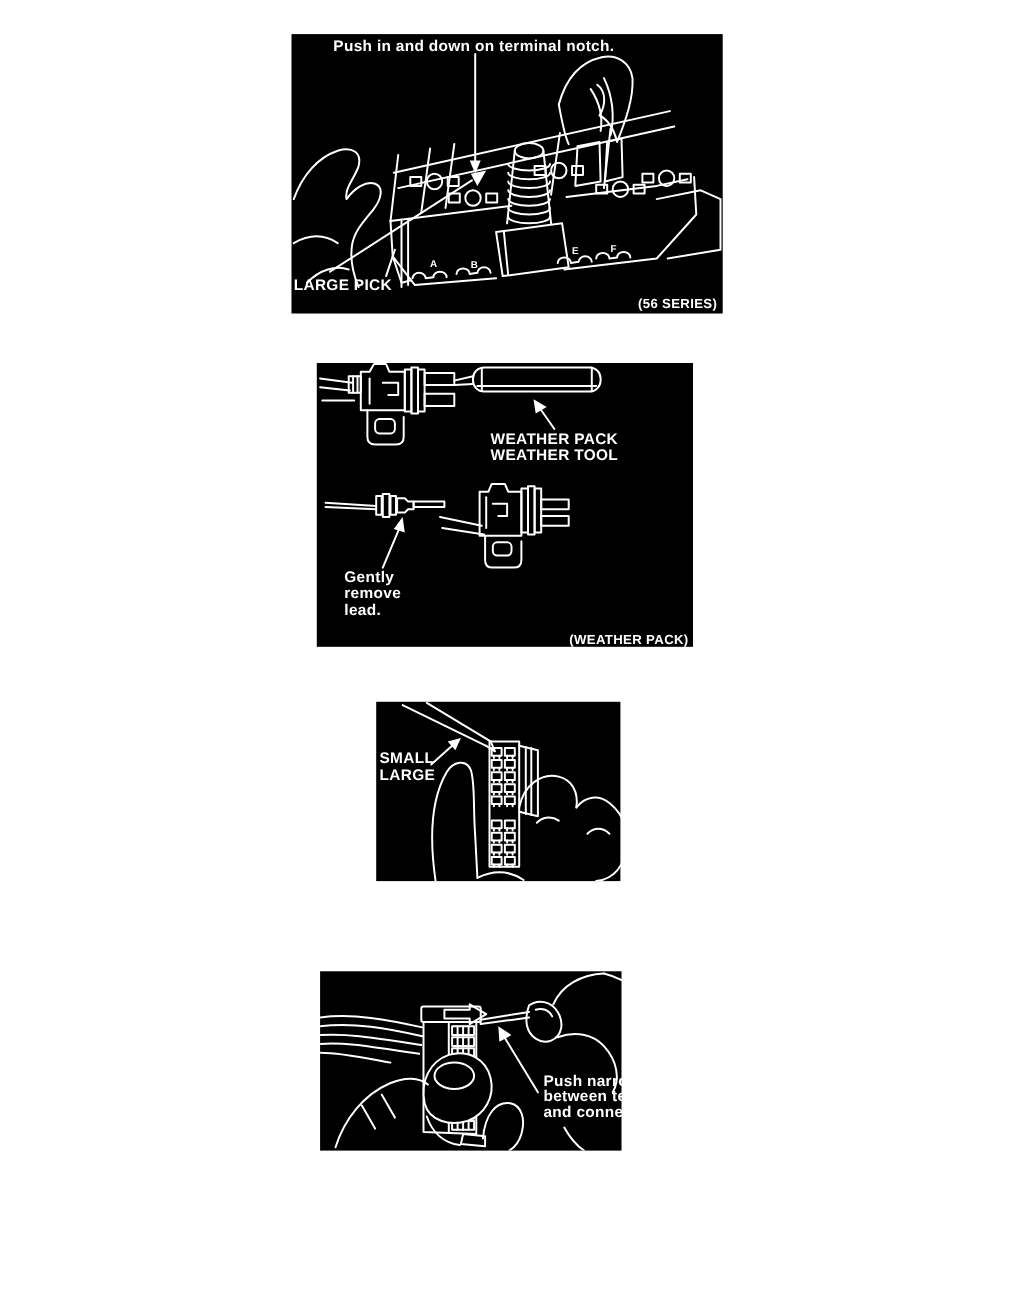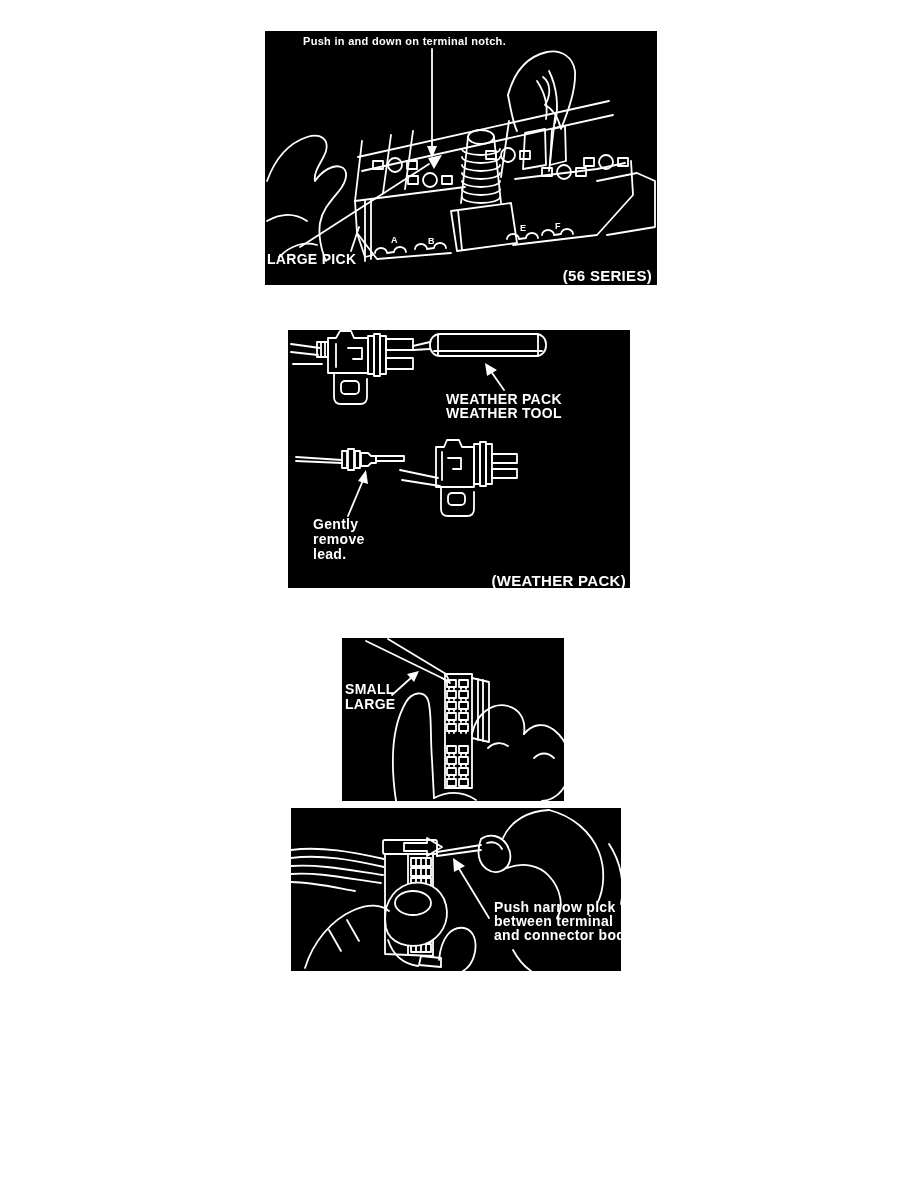--- a/index.html
+++ b/index.html
@@ -2,30 +2,30 @@
 <html><head>
 <meta charset="utf-8">
 <style>
   html,body { margin:0; padding:0; background:#ffffff; }
   .page { position:relative; width:918px; height:1188px; background:#ffffff;
           font-family:"Liberation Sans", sans-serif; overflow:hidden; }
   .panel { position:absolute; background:#000000; }
   .p1 { left:265px; top:31px;  width:392px; height:254px; }
   .p2 { left:288px; top:330px; width:342px; height:258px; }
   .p3 { left:342px; top:638px; width:222px; height:163px; }
-  .p4 { left:291px; top:808px; width:330px; height:163px; }
+  .p4 { left:291px; top:883px; width:274px; height:163px; }
   .panel svg { position:absolute; left:0; top:0; stroke:#ffffff; fill:none;
                stroke-width:1.8; stroke-linecap:round; stroke-linejoin:round; }
   svg .fill { fill:#ffffff; stroke:none; }
   svg .blk  { fill:#000000; }
   svg text  { fill:#ffffff; stroke:none; font-family:"Liberation Sans", sans-serif;
               font-weight:bold; font-size:9px; }
   .lbl { position:absolute; color:#ffffff; font-weight:bold; letter-spacing:.3px;
          white-space:nowrap; font-size:14px; line-height:14px; }
-  .cap { font-size:15px; }
+  .cap { font-size:12px; }
   .p2-lead { line-height:15px; }
   .p3-pick { line-height:15px; }
 </style>
 </head>
 <body>
 
 <div class="page">
 
   <section class="panel p1">
     <svg width="392" height="254" viewBox="0 0 392 254">
@@ -98,21 +98,21 @@
         <path d="M110,222 a6,5 0 0 1 12,0 l7,-1 a6,5 0 0 1 12,0"></path>
         <path d="M150,218 a6,5 0 0 1 12,0 l7,-1 a6,5 0 0 1 12,0"></path>
         <path d="M242,208 a6,5 0 0 1 12,0 l7,-1 a6,5 0 0 1 12,0"></path>
         <path d="M277,204 a6,5 0 0 1 12,0 l7,-1 a6,5 0 0 1 12,0"></path>
         <text x="126" y="212">A</text>
         <text x="163" y="213">B</text>
         <text x="255" y="200">E</text>
         <text x="290" y="198">F</text>
       </g>
     </svg>
-    <div class="lbl" style="left:38px; top:3px; font-size:11px;">Push in and down on terminal notch.</div>
+    <div class="lbl" style="left:38px; top:3px; font-size:14px;">Push in and down on terminal notch.</div>
     <div class="lbl" style="left:2px; top:221px;">LARGE PICK</div>
     <div class="lbl cap" style="right:5px; top:238px;">(56 SERIES)</div>
   </section>
 
   <section class="panel p2">
     <svg width="342" height="258" viewBox="0 0 342 258">
       <g>
         <path d="M3,14 L32,18"></path>
           <path d="M3,22 L30,25"></path>
           <path d="M5,34 L34,34"></path>

